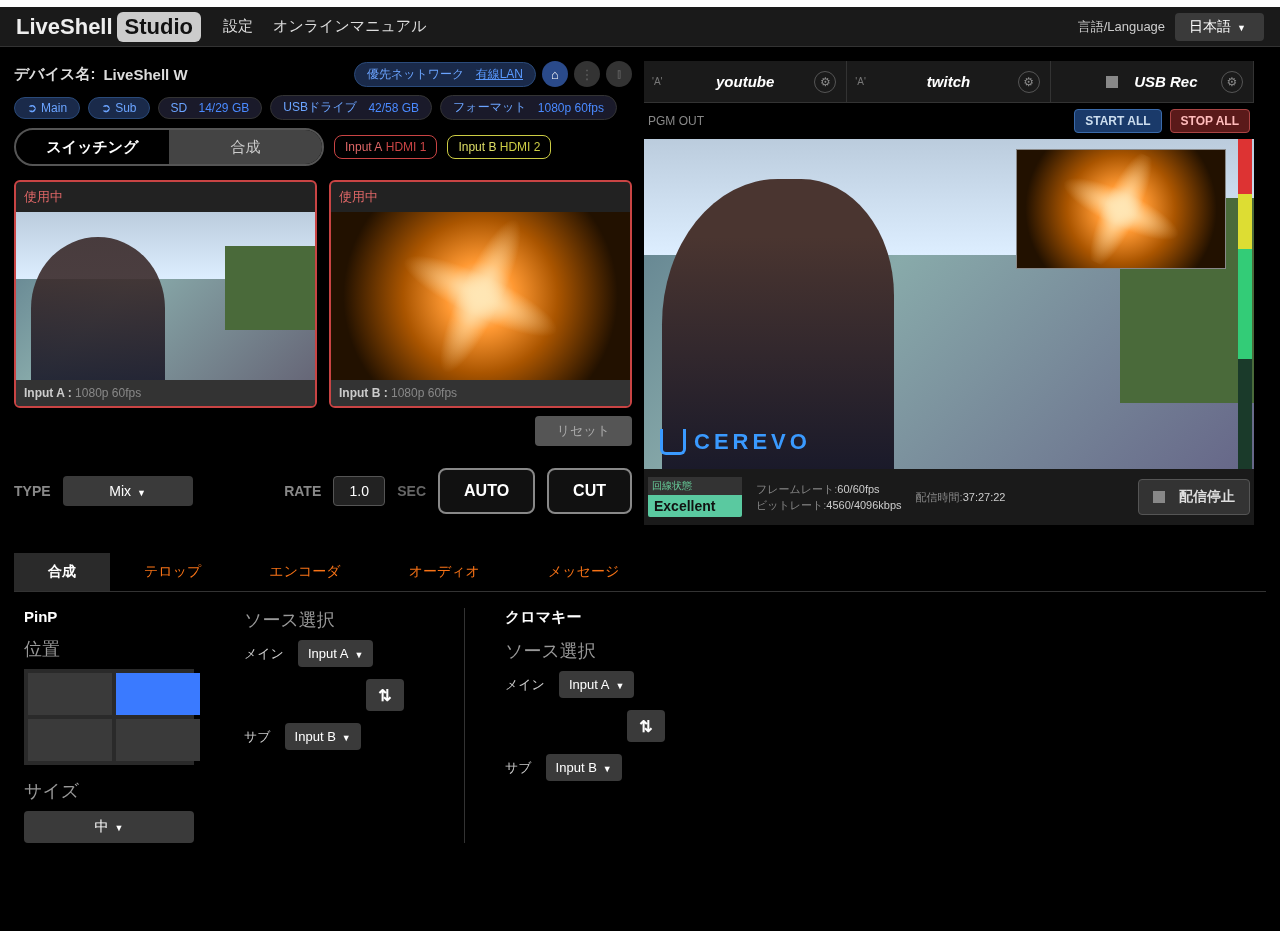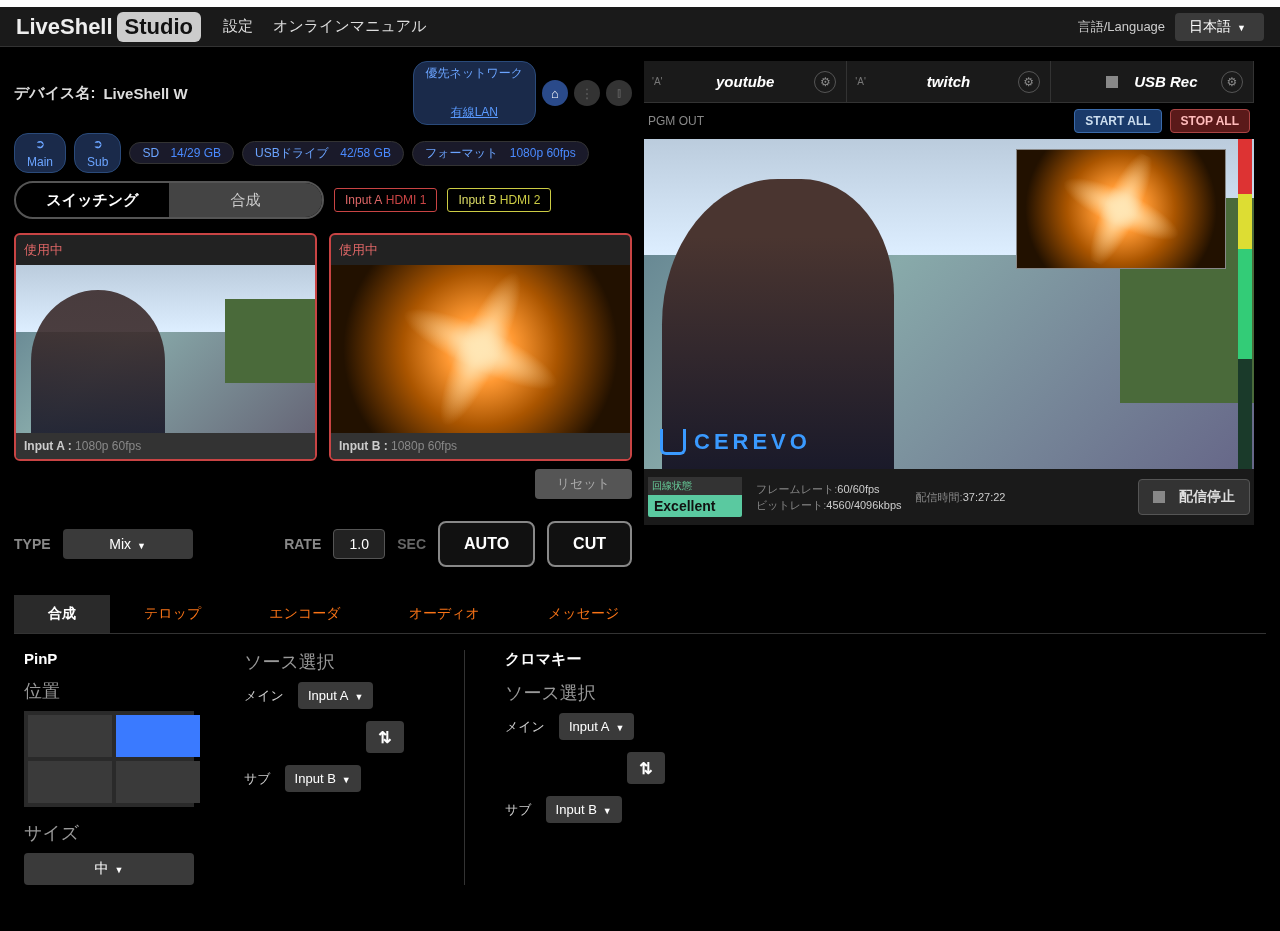--- a/index.html
+++ b/index.html
@@ -12,31 +12,31 @@
 .nav a { color:#ddd; font-size:15px; cursor:pointer; }
 .lang { margin-left:auto; display:flex; align-items:center; gap:10px; }
 .lang-btn { background:#3a3a3a; color:#fff; border:none; padding:5px 18px 5px 14px; border-radius:4px; cursor:pointer; font-size:14px; position:relative; }
 .arrow-down::after { content:"▼"; font-size:9px; margin-left:6px; }
 .main { display:flex; padding:14px; gap:12px; }
 .left-panel { width:618px; }
 .right-panel { width:610px; }
 .dev-row { display:flex; align-items:center; gap:8px; margin-bottom:8px; }
 .dev-name { color:#ddd; font-size:15px; font-weight:600; }
 .pill { border-radius:14px; padding:3px 12px; font-size:12px; display:inline-flex; align-items:center; gap:4px; }
-.pill-blue { background:#1a2a4a; color:#6ba4ff; border:1px solid #2a4a7a;flex-direction:column; }
+.pill-blue { background:#1a2a4a; color:#6ba4ff; border:1px solid #2a4a7a; }
 .pill-dark { background:#1a1a2a; color:#6ba4ff; border:1px solid #333; }
 .pill .val { color:#4a8aff; }
 .link-blue { color:#5a9aff; text-decoration:underline; font-size:12px;text-align:center; }
 .round-btn { width:26px; height:26px; border-radius:50%; background:#2a4a8a; display:flex; align-items:center; justify-content:center; color:#fff; cursor:pointer; }
 .round-btn.dim { background:#333; color:#666; }
 .mode-row { display:flex; align-items:center; gap:10px; margin-top:8px; }
 .mode-toggle { display:flex; background:#000; border:2px solid #555; border-radius:22px; overflow:hidden; width:310px; height:38px; }
 .mode-toggle button { flex:1; border:none; background:transparent; color:#fff; font-size:15px; font-weight:700; cursor:pointer; }
 .mode-toggle button.inactive { background:#444; color:#ccc; font-weight:500; }
-.input-badge { border-radius:3px; padding:4px 10px; font-size:12px; }
+.input-badge { border-radius:8px; padding:4px 10px; font-size:12px; }
 .input-a { border:1px solid #c94444; color:#d66; }
 .input-a .res { color:#c94444; }
 .input-b { border:1px solid #cccc44; color:#dd6; }
 .input-b .res { color:#cccc44; }
 .previews { display:flex; gap:12px; margin-top:14px; }
 .preview-card { flex:1; border:2px solid #c94444; border-radius:6px; overflow:hidden; background:#222; }
 .preview-tag { color:#d66; padding:6px 8px; font-size:13px; }
 .preview-img { width:100%; height:168px; background:linear-gradient(135deg,#5a7a8a 0%,#8aa 40%,#667 100%); position:relative; overflow:hidden; }
 .preview-b .preview-img { background:radial-gradient(circle at 50% 50%,#fff2cc 0%,#ff9933 20%,#aa5500 45%,#221100 80%); }
 .preview-b .spiral { position:absolute; inset:0; background:

